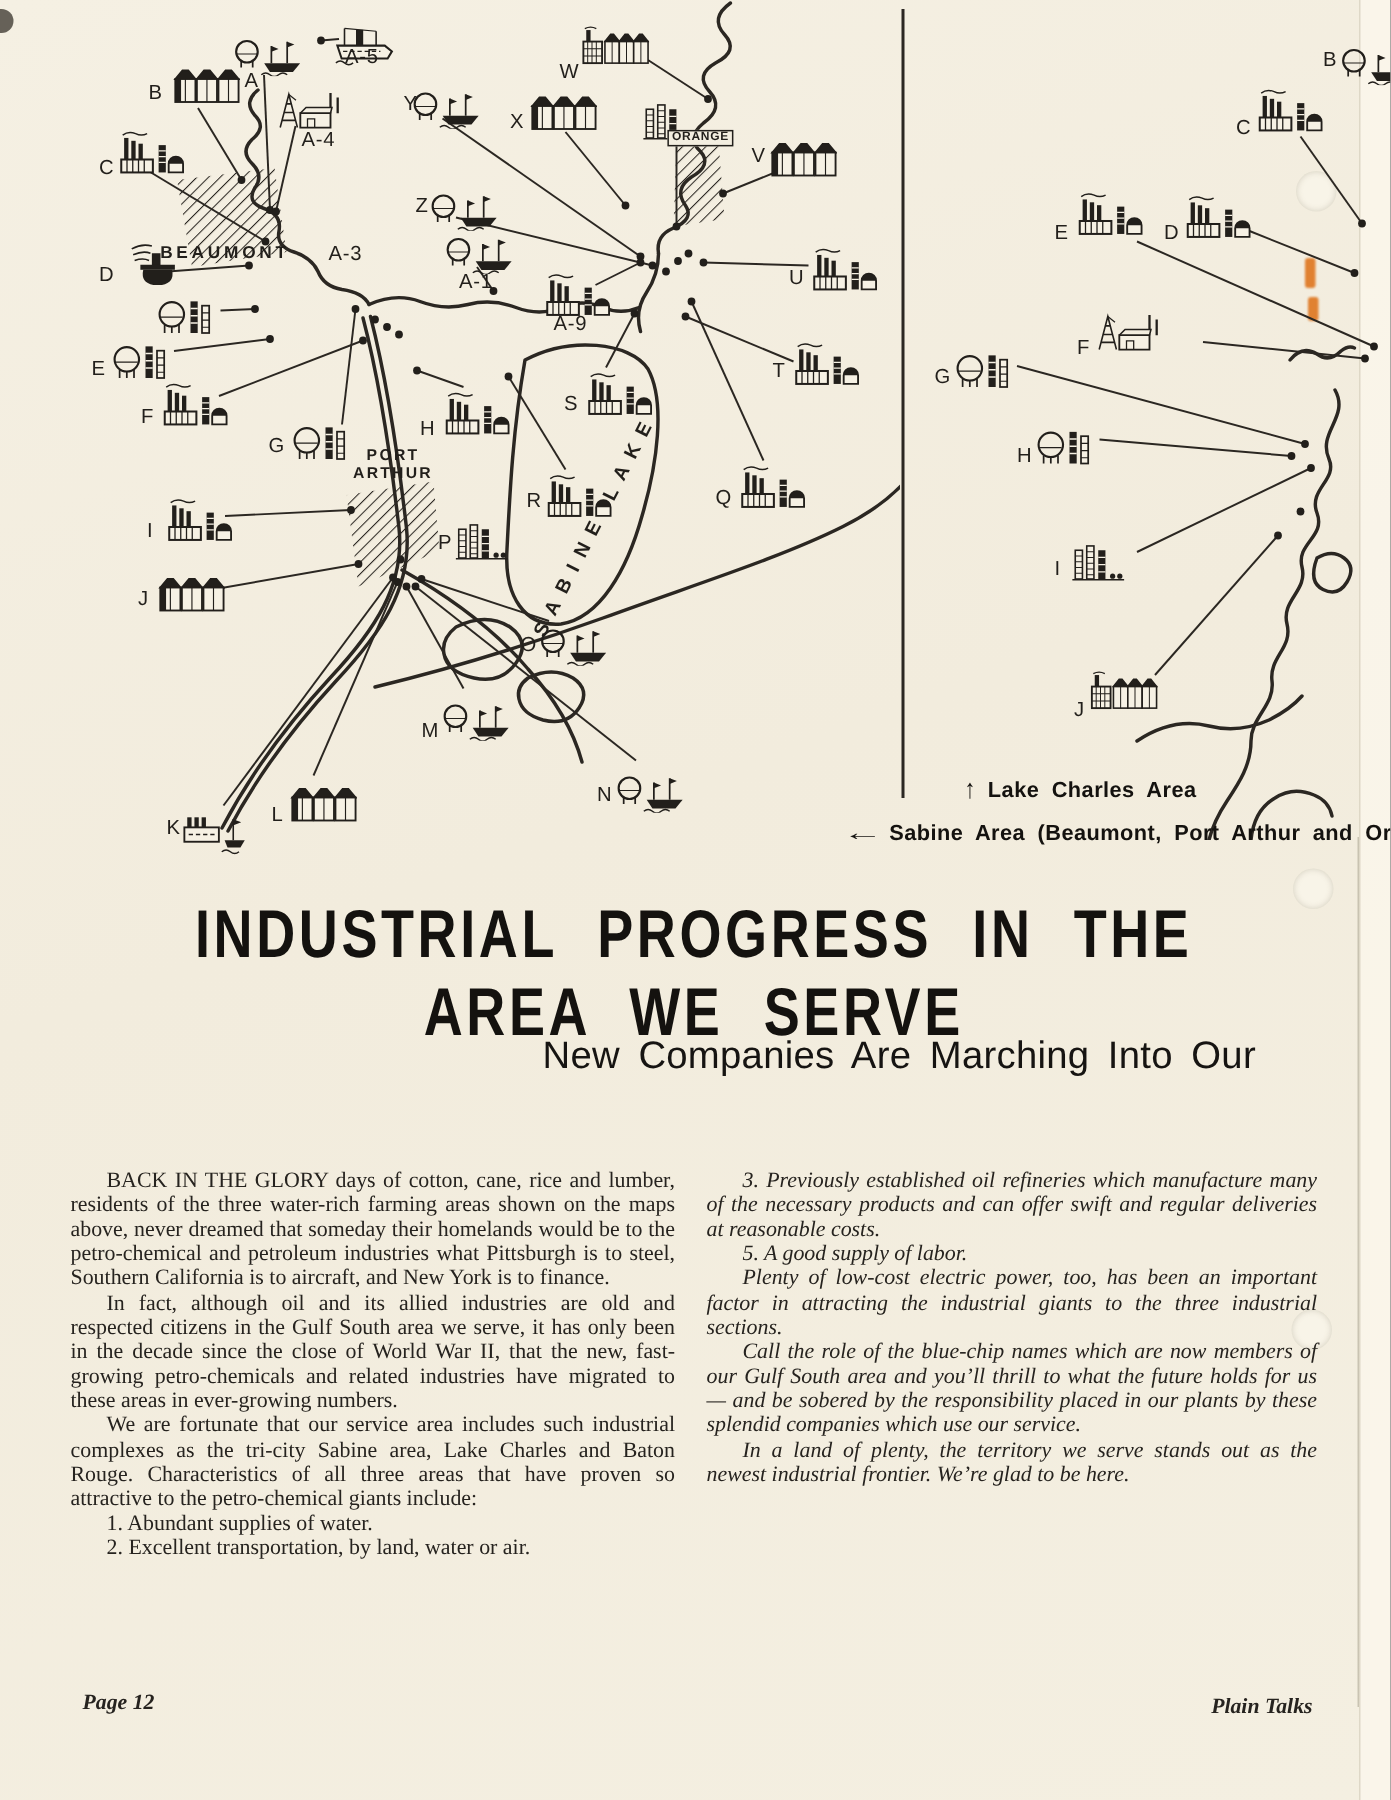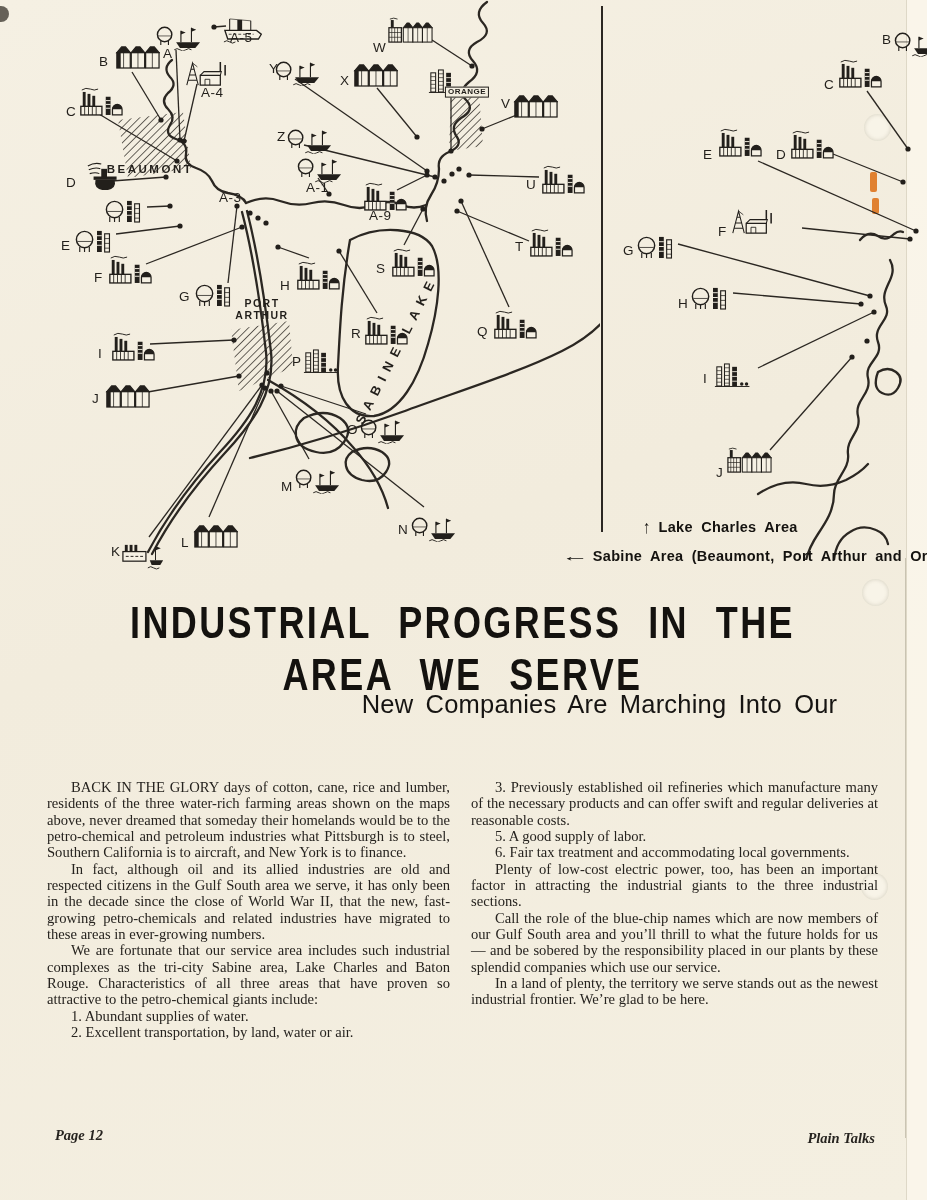--- a/index.html
+++ b/index.html
@@ -34,21 +34,21 @@
   
   .headline{position:absolute;left:10px;top:597px;width:905px;margin:0;text-align:center;
         font-size:45px;font-weight:700;letter-spacing:3px;word-spacing:18px;
         transform:scaleX(.8);transform-origin:center;color:#14120f;}
   .subhead{position:absolute;left:322px;top:684px;width:555px;text-align:center;
         font-size:25.5px;line-height:40px;letter-spacing:.2px;word-spacing:5px;color:#161412;}
   
   .col{position:absolute;top:779px;font-family:"Liberation Serif",serif;font-size:14.6px;
         line-height:16.35px;text-align:justify;color:#26231f;}
   .col-1{left:47px;width:403px;}
-  .col-2{left:471px;width:407px;}
+  .col-2{left:471px;width:407px;font-style:italic;}
   .col p{margin:0;text-indent:24px;}
   
   .footer{position:absolute;font-family:"Liberation Serif",serif;font-style:italic;font-weight:700;
         font-size:14.5px;color:#26231f;}
   .footer-left{left:55px;top:1127px;}
   .footer-right{right:52px;top:1130px;}
 </style>
 </head>
 <body>
 
@@ -377,21 +377,21 @@
         </svg></div>
       <div class="m-label" style="left: 277px; top: 129px;">Z</div>
       <div class="m-icon" style="left: 297px; top: 150px;"><svg width="46" height="33" viewBox="0 0 48 34">
           <use href="#i-sphere-ship"></use>
         </svg></div>
       <div class="m-label" style="left: 306px; top: 180px;">A-1</div>
       <div class="m-icon" style="left: 361px; top: 181px;"><svg width="46" height="33" viewBox="0 0 48 34">
           <use href="#i-factory"></use>
         </svg></div>
       <div class="m-label" style="left: 369px; top: 208px;">A-9</div>
-      <div class="m-label" style="left: 219px; top: 161px; margin-top: 29px;">A-3</div>
+      <div class="m-label" style="left: 219px; top: 161px;">A-3</div>
       <div class="m-place" style="left: 150px; top: 169px; font-size: 11.5px; letter-spacing: 2.5px; transform: translate(-50%, -50%);">BEAUMONT</div>
       <div class="m-place m-box" style="left: 467px; top: 92px; font-size: 8px; letter-spacing: 0.5px; transform: translate(-50%, -50%);">ORANGE</div>
       <div class="m-place" style="left: 262px; top: 310px; font-size: 10.5px; letter-spacing: 1.5px; transform: translate(-50%, -50%);">PORT
 ARTHUR</div>
       <div class="m-place" style="left: 397px; top: 350px; font-size: 13px; letter-spacing: 7px; transform: translate(-50%, -50%) rotate(-63deg);">SABINE LAKE</div>
     </div>
   <div class="map-divider"></div>
   <div class="map map-right">
       <svg width="327" height="560" class="map-svg">
         <defs>
@@ -476,21 +476,20 @@
   <div class="col col-1">
       <p>BACK IN THE GLORY days of cotton, cane, rice and lumber, residents of the three water-rich farming areas shown on the maps above, never dreamed that someday their homelands would be to the petro-chemical and petroleum industries what Pittsburgh is to steel, Southern California is to aircraft, and New York is to finance.</p>
       <p>In fact, although oil and its allied industries are old and respected citizens in the Gulf South area we serve, it has only been in the decade since the close of World War II, that the new, fast-growing petro-chemicals and related industries have migrated to these areas in ever-growing numbers.</p>
       <p>We are fortunate that our service area includes such industrial complexes as the tri-city Sabine area, Lake Charles and Baton Rouge. Characteristics of all three areas that have proven so attractive to the petro-chemical giants include:</p>
       <p>1.  Abundant supplies of water.</p>
       <p>2.  Excellent transportation, by land, water or air.</p>
     </div>
   <div class="col col-2">
       <p>3.  Previously established oil refineries which manufacture many of the necessary products and can offer swift and regular deliveries at reasonable costs.</p>
       <p>5.  A good supply of labor.</p>
-      <p>6.  Fair tax treatment and accommodating local governments.</p>
       <p>Plenty of low-cost electric power, too, has been an important factor in attracting the industrial giants to the three industrial sections.</p>
       <p>Call the role of the blue-chip names which are now members of our Gulf South area and you’ll thrill to what the future holds for us — and be sobered by the responsibility placed in our plants by these splendid companies which use our service.</p>
       <p>In a land of plenty, the territory we serve stands out as the newest industrial frontier. We’re glad to be here.</p>
     </div>
 
   <div class="footer footer-left">Page 12</div>
   <div class="footer footer-right">Plain Talks</div>
 </div>
 
 </body></html>

